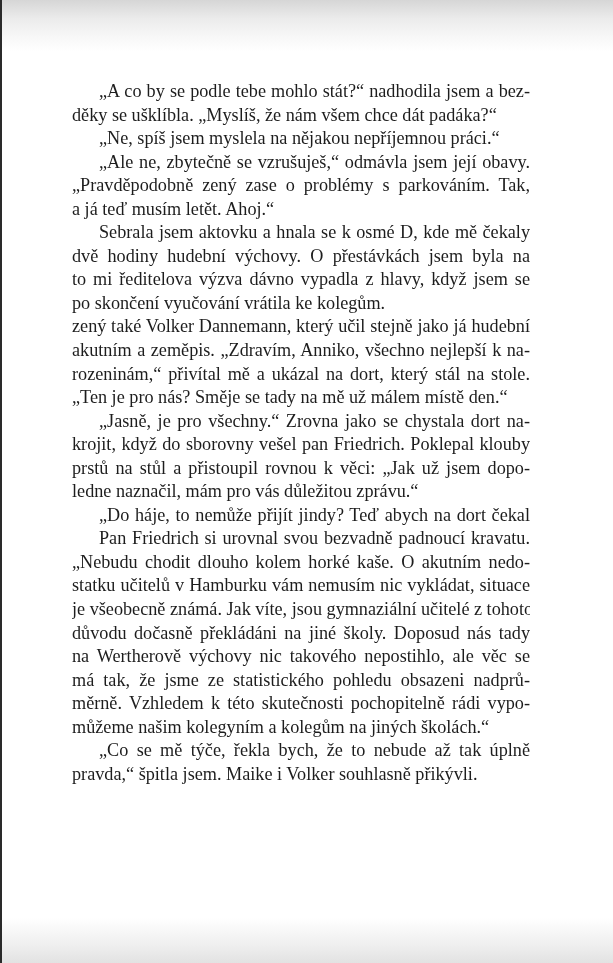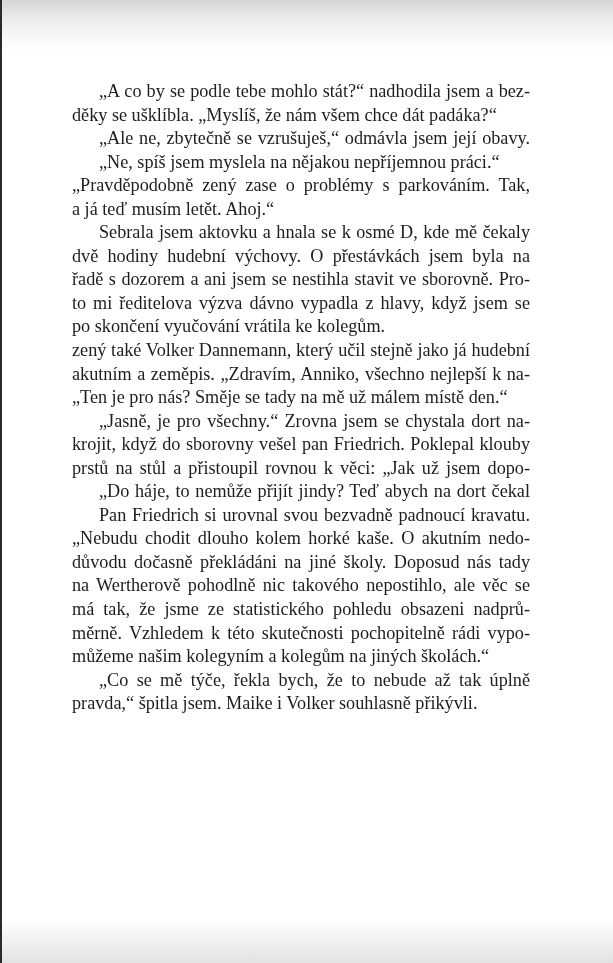--- a/index.html
+++ b/index.html
@@ -71,40 +71,43 @@
   </style>
 </head>
 <body>
 
 <div class="page">
   <div class="shade-top"></div>
 
   <div class="text-block" id="text-block">
       <span class="line indent">„A co by se podle tebe mohlo stát?“ nadhodila jsem a bez-</span>
       <span class="line last">děky se ušklíbla. „Myslíš, že nám všem chce dát padáka?“</span>
+      <span class="line indent last">„Ne, spíš jsem myslela na nějakou nepříjemnou práci.“</span>
       <span class="line indent">„Ale ne, zbytečně se vzrušuješ,“ odmávla jsem její obavy.</span>
-      <span class="line indent last">„Ne, spíš jsem myslela na nějakou nepříjemnou práci.“</span>
       <span class="line">„Pravděpodobně zený zase o problémy s parkováním. Tak,</span>
       <span class="line last">a já teď musím letět. Ahoj.“</span>
       <span class="line indent">Sebrala jsem aktovku a hnala se k osmé D, kde mě čekaly</span>
       <span class="line">dvě hodiny hudební výchovy. O přestávkách jsem byla na</span>
-      <span class="line">řadě s dozorem a ani jsem se nestihla stavit ve sborovně. Pro-</span>
       <span class="line">to mi ředitelova výzva dávno vypadla z hlavy, když jsem se</span>
       <span class="line last">po skončení vyučování vrátila ke kolegům.</span>
       <span class="line">zený také Volker Dannemann, který učil stejně jako já hudební</span>
       <span class="line">akutním a zeměpis. „Zdravím, Anniko, všechno nejlepší k na-</span>
+      <span class="line">rozeninám,“ přivítal mě a ukázal na dort, který stál na stole.</span>
       <span class="line last">„Ten je pro nás? Směje se tady na mě už málem místě den.“</span>
-      <span class="line indent">„Jasně, je pro všechny.“ Zrovna jsem se chystala dort na-</span>
+      <span class="line indent">„Jasně, je pro všechny.“ Zrovna jako se chystala dort na-</span>
       <span class="line">krojit, když do sborovny vešel pan Friedrich. Poklepal klouby</span>
       <span class="line">prstů na stůl a přistoupil rovnou k věci: „Jak už jsem dopo-</span>
+      <span class="line last">ledne naznačil, mám pro vás důležitou zprávu.“</span>
       <span class="line indent">„Do háje, to nemůže přijít jindy? Teď abych na dort čekal</span>
       <span class="line indent">Pan Friedrich si urovnal svou bezvadně padnoucí kravatu.</span>
       <span class="line">„Nebudu chodit dlouho kolem horké kaše. O akutním nedo-</span>
+      <span class="line">statku učitelů v Hamburku vám nemusím nic vykládat, situace</span>
+      <span class="line">je všeobecně známá. Jak víte, jsou gymnaziální učitelé z tohoto</span>
       <span class="line">důvodu dočasně překládáni na jiné školy. Doposud nás tady</span>
-      <span class="line">na Wertherově pohodlně nic takového nepostihlo, ale věc se</span>
+      <span class="line">na Wertherově výchovy nic takového nepostihlo, ale věc se</span>
       <span class="line">má tak, že jsme ze statistického pohledu obsazeni nadprů-</span>
       <span class="line">měrně. Vzhledem k této skutečnosti pochopitelně rádi vypo-</span>
       <span class="line last">můžeme našim kolegyním a kolegům na jiných školách.“</span>
       <span class="line indent">„Co se mě týče, řekla bych, že to nebude až tak úplně</span>
       <span class="line last">pravda,“ špitla jsem. Maike i Volker souhlasně přikývli.</span>
     </div>
 
   <div class="page-number">10</div>
 
   <div class="shade-bottom"></div>

